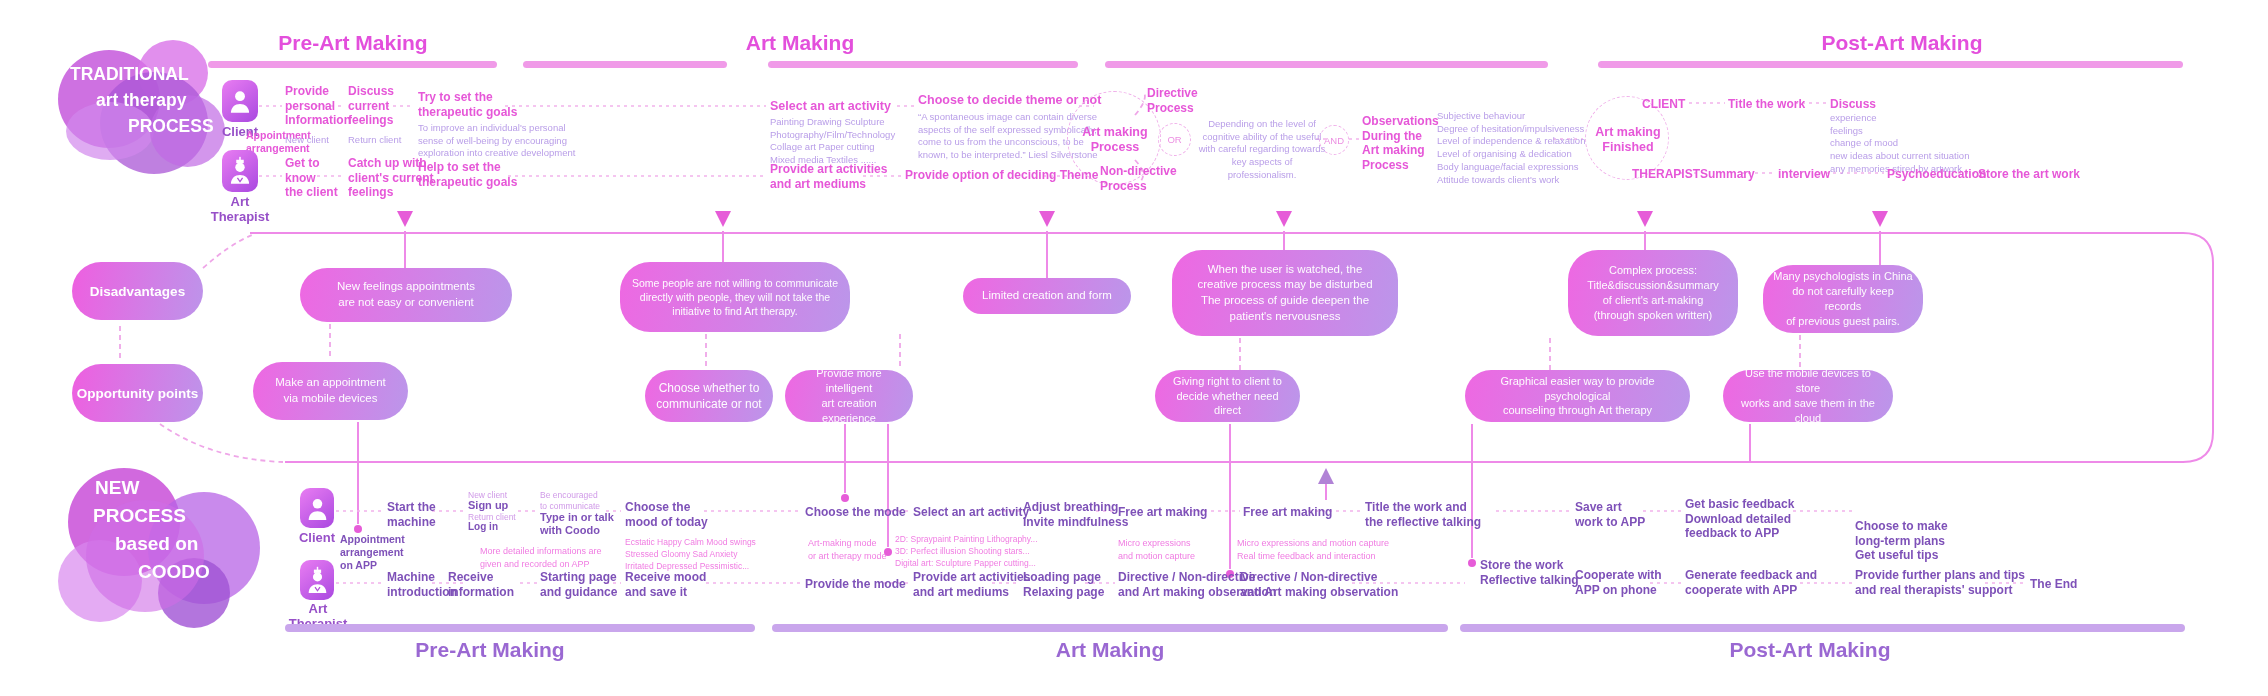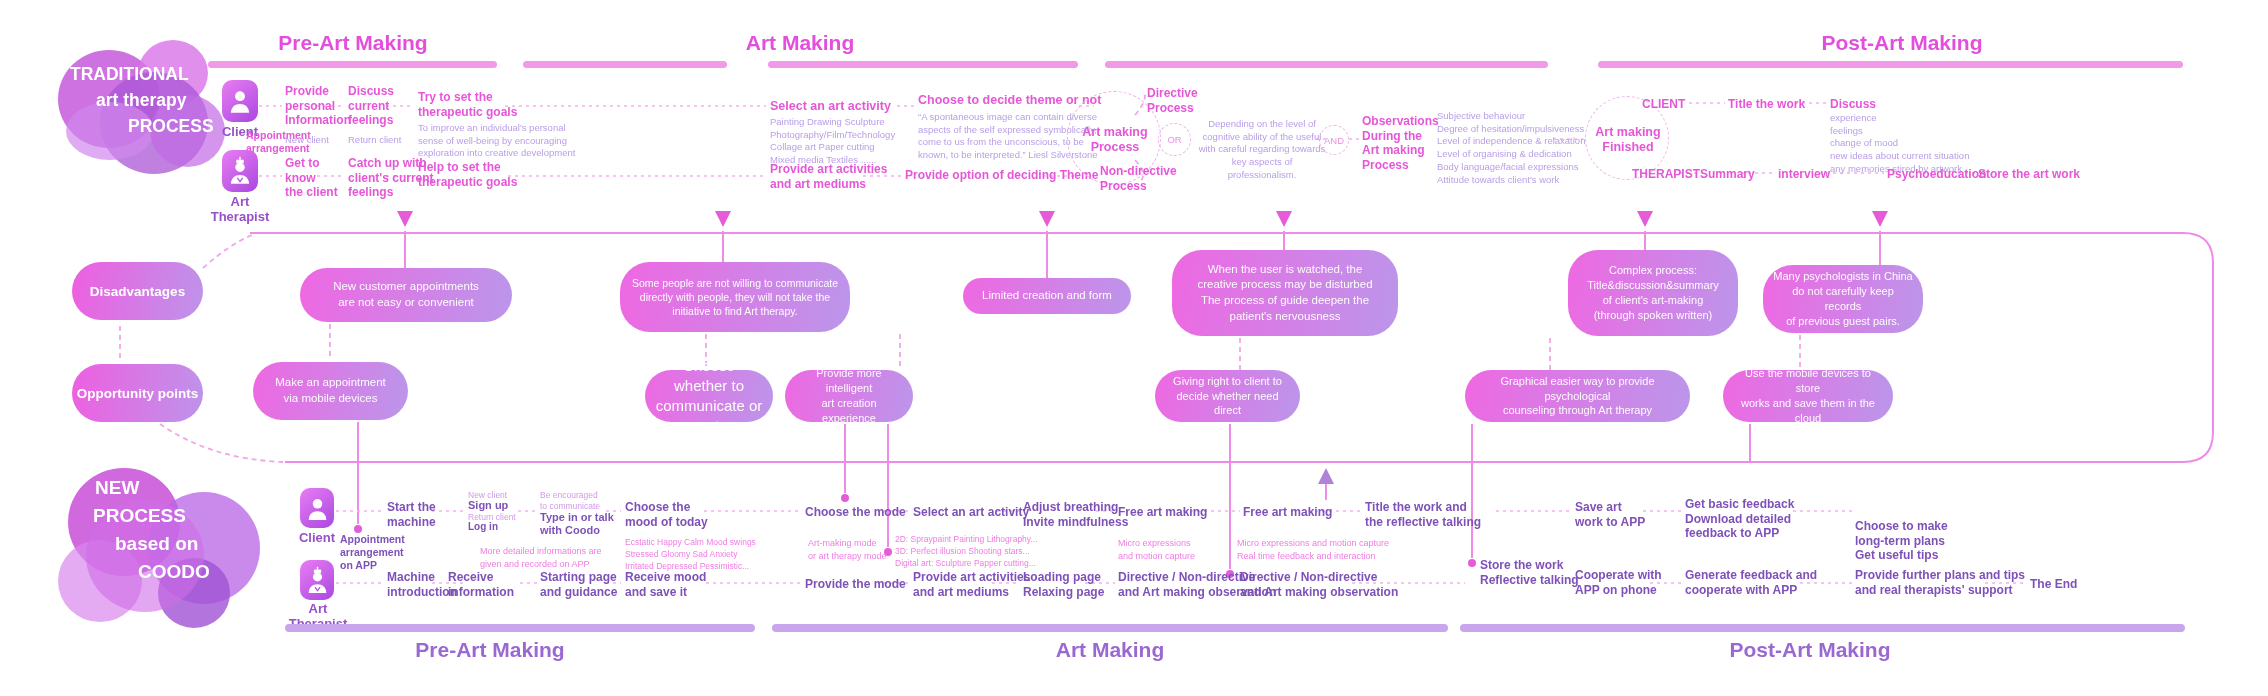--- a/index.html
+++ b/index.html
@@ -245,41 +245,41 @@
 any memories stired by artwork</div>
   <div class="abs tb" data-bind="top.post.therapist" style="left:1632px;top:167px">THERAPIST</div>
   <div class="abs tb" data-bind="top.post.summary" style="left:1700px;top:167px">Summary</div>
   <div class="abs tb" data-bind="top.post.interview" style="left:1778px;top:167px">interview</div>
   <div class="abs tb" data-bind="top.post.psychoeducation" style="left:1887px;top:167px">Psychoeducation</div>
   <div class="abs tb" data-bind="top.post.store" style="left:1978px;top:167px">Store the art work</div>
 
   <div class="abs pill-label" data-bind="middle.disadvantages_label" style="left:72px;top:262px;width:131px;height:58px">Disadvantages</div>
   <div class="abs pill-label" data-bind="middle.opportunities_label" style="left:72px;top:364px;width:131px;height:58px">Opportunity points</div>
 
-  <div class="abs bubble" data-bind="middle.disadvantages.0" style="left:300px;top:268px;width:212px;height:54px">New customer appointments
+  <div class="abs bubble" data-bind="middle.disadvantages.0" style="left:300px;top:268px;width:212px;height:54px">New feelings appointments
 are not easy or convenient</div>
   <div class="abs bubble" data-bind="middle.disadvantages.1" style="left:620px;top:262px;width:230px;height:70px;font-size:10.5px">Some people are not willing to communicate
 directly with people, they will not take the
 initiative to find Art therapy.</div>
   <div class="abs bubble" data-bind="middle.disadvantages.2" style="left:963px;top:278px;width:168px;height:36px">Limited creation and form</div>
   <div class="abs bubble" data-bind="middle.disadvantages.3" style="left:1172px;top:250px;width:226px;height:86px">When the user is watched, the
 creative process may be disturbed
 The process of guide  deepen the
 patient's nervousness</div>
   <div class="abs bubble" data-bind="middle.disadvantages.4" style="left:1568px;top:250px;width:170px;height:86px;font-size:11px">Complex process:
 Title&amp;discussion&amp;summary
 of client's art-making
 (through spoken written)</div>
   <div class="abs bubble" data-bind="middle.disadvantages.5" style="left:1763px;top:265px;width:160px;height:68px;font-size:11px">Many psychologists in China
 do not carefully keep records
 of previous guest pairs.</div>
 
   <div class="abs bubble" data-bind="middle.opportunities.0" style="left:253px;top:362px;width:155px;height:58px">Make an appointment
 via mobile devices</div>
-  <div class="abs bubble" data-bind="middle.opportunities.1" style="left:645px;top:370px;width:128px;height:52px;font-size:15px">Choose whether to
+  <div class="abs bubble" data-bind="middle.opportunities.1" style="left:645px;top:370px;width:128px;height:52px;font-size:12px">Choose whether to
 communicate or not</div>
   <div class="abs bubble" data-bind="middle.opportunities.2" style="left:785px;top:370px;width:128px;height:52px;font-size:11px">Provide more intelligent
 art creation experience</div>
   <div class="abs bubble" data-bind="middle.opportunities.3" style="left:1155px;top:370px;width:145px;height:52px;font-size:11px">Giving right to client to
 decide whether need direct</div>
   <div class="abs bubble" data-bind="middle.opportunities.4" style="left:1465px;top:370px;width:225px;height:52px;font-size:11px">Graphical easier way to provide psychological
 counseling through Art therapy</div>
   <div class="abs bubble" data-bind="middle.opportunities.5" style="left:1723px;top:370px;width:170px;height:52px;font-size:11px">Use the mobile devices to store
 works and save them in the cloud</div>
 

